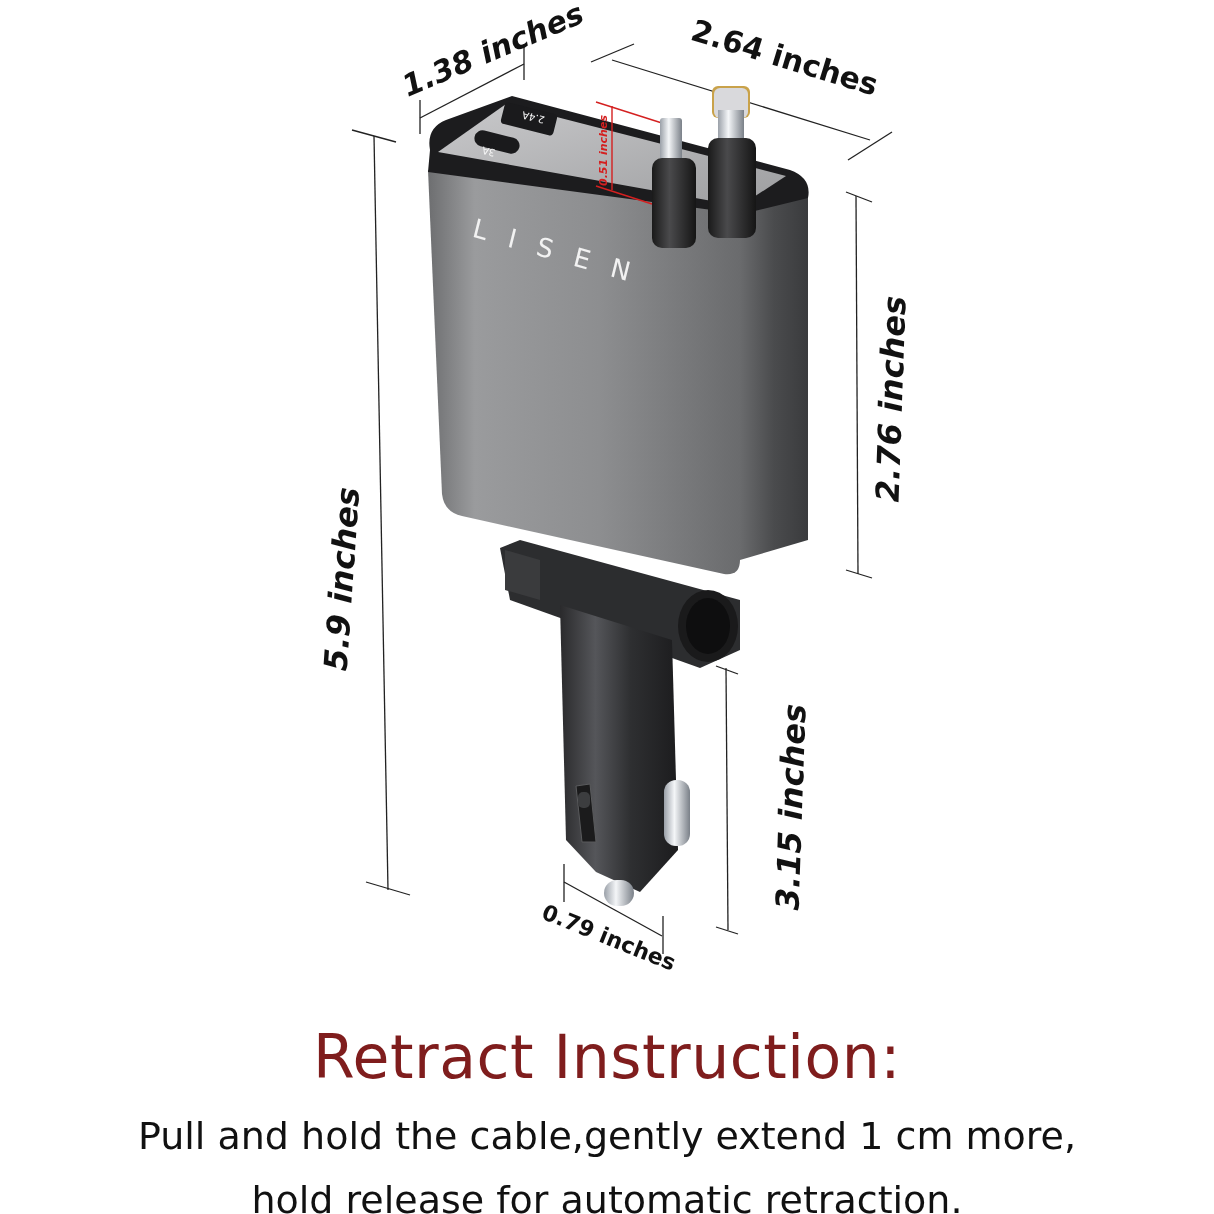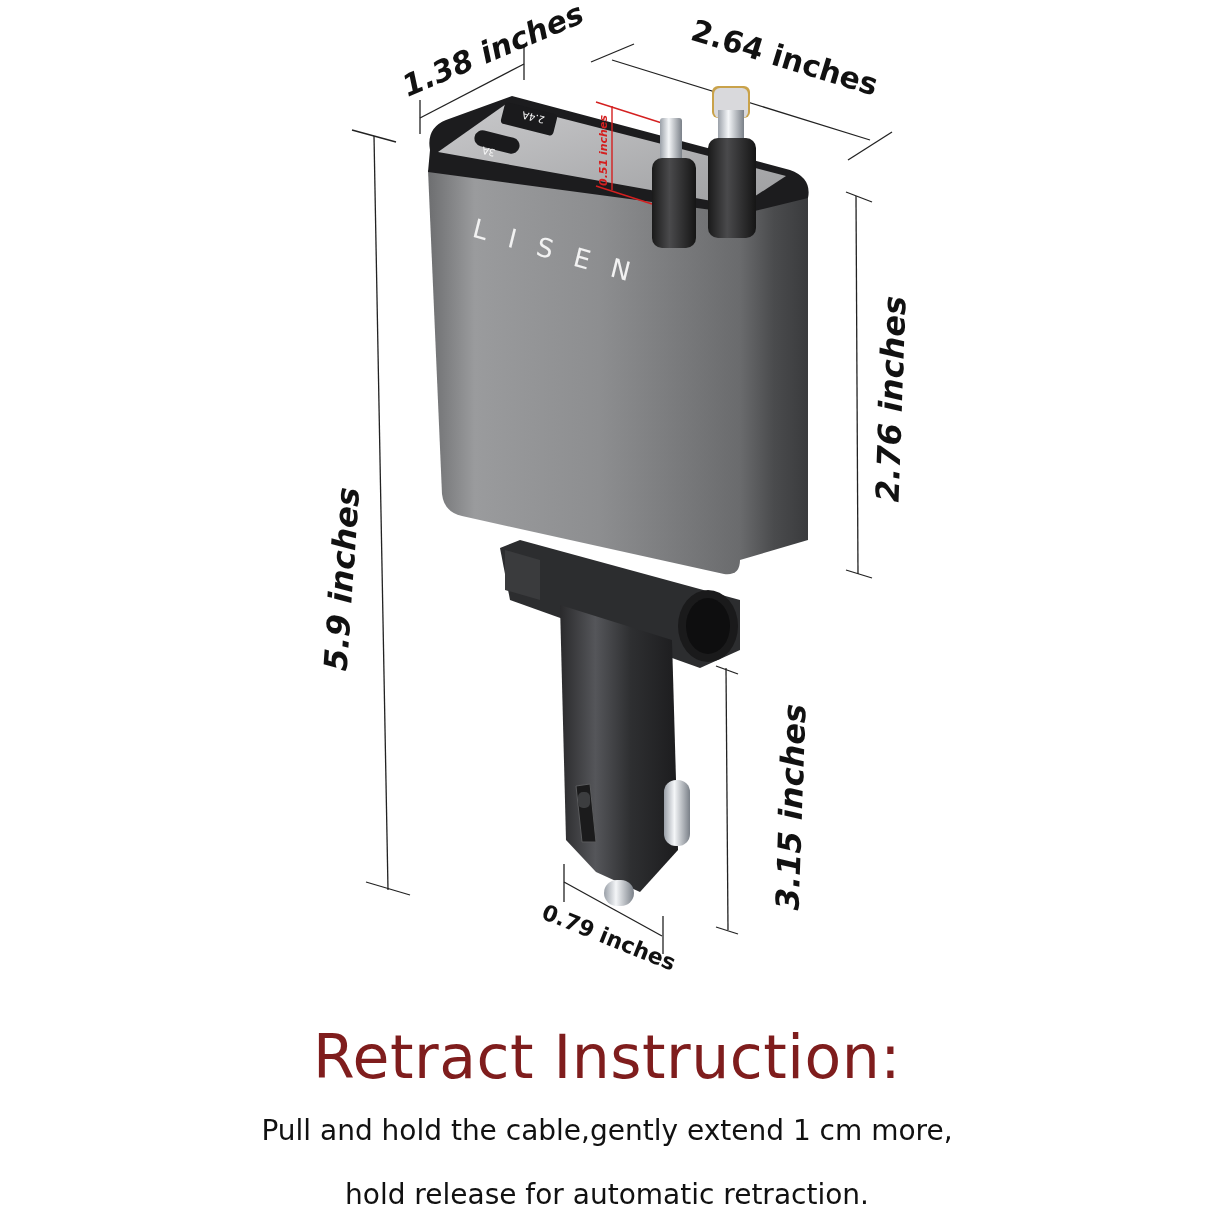--- a/index.html
+++ b/index.html
@@ -4,21 +4,21 @@
 <style>
   html, body { margin:0; padding:0; background:#ffffff; }
   body { width:1214px; height:1214px; position:relative; overflow:hidden;
          font-family:"DejaVu Sans", sans-serif; color:#111; }
   #figure { position:absolute; left:0; top:0; width:1214px; height:1010px; }
   .dim-label { position:absolute; font-family:"DejaVu Sans", sans-serif; font-weight:bold; font-style:italic;
                color:#111; white-space:nowrap; transform-origin:center center; }
   .heading { position:absolute; left:0; width:1214px; text-align:center; top:1022px;
              font-family:"DejaVu Sans", sans-serif; font-size:60px; font-weight:500; letter-spacing:0.5px; color:#7f1d1d; }
   .body-line { position:absolute; left:0; width:1214px; text-align:center;
-               font-family:"DejaVu Sans", sans-serif; font-size:28px; color:#111; }
+               font-family:"DejaVu Sans", sans-serif; font-size:38px; color:#111; }
   #line1 { top:1114px; }
   #line2 { top:1178px; }
   .brand { position:absolute; font-family:"DejaVu Sans", sans-serif; color:#f2f2f2; font-size:26px;
            letter-spacing:22px; transform: rotate(14deg) skewY(2deg); left:470px; top:238px; }
   .port-label { position:absolute; font-family:"DejaVu Sans", sans-serif; font-size:10px; color:#f5f5f5; }
   .red-label { position:absolute; font-family:"DejaVu Sans", sans-serif; font-style:italic; font-weight:bold;
                font-size:11px; color:#d42020; transform: rotate(-90deg); white-space:nowrap; }
 </style>
 </head>
 <body>

